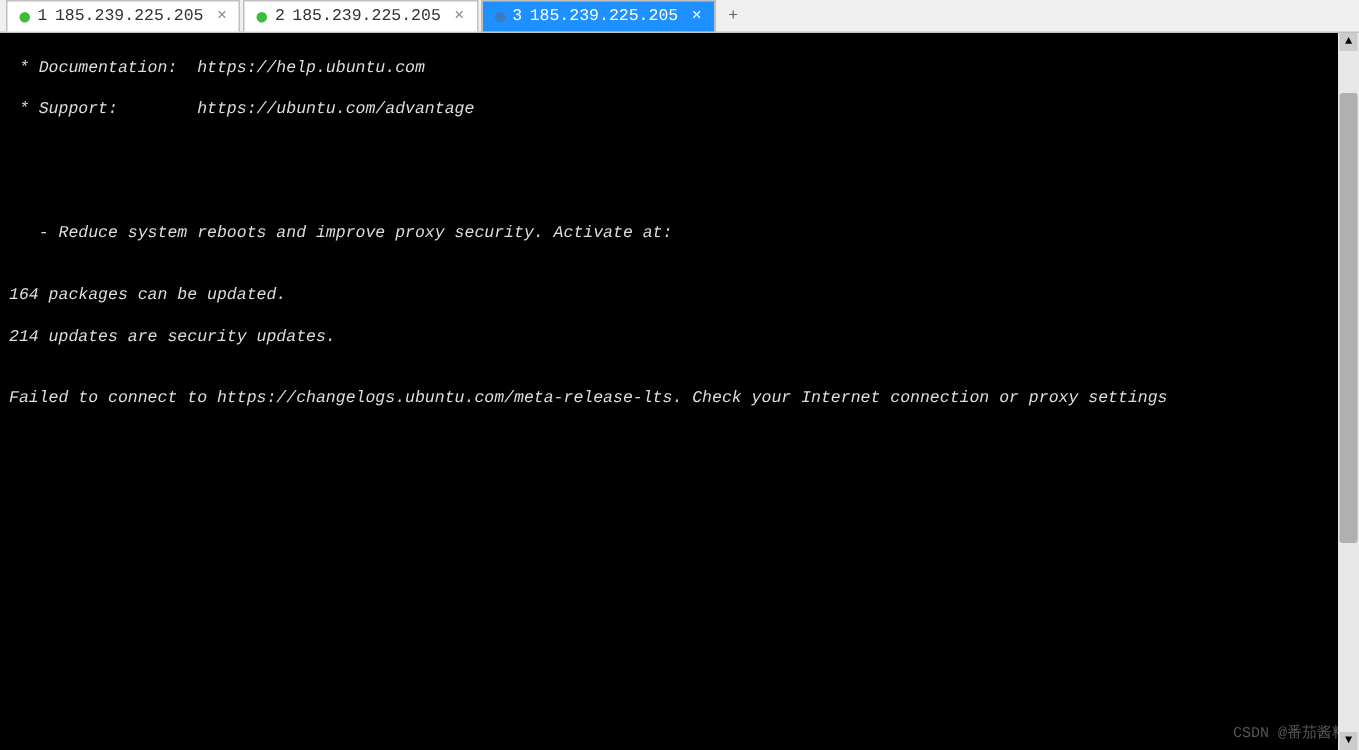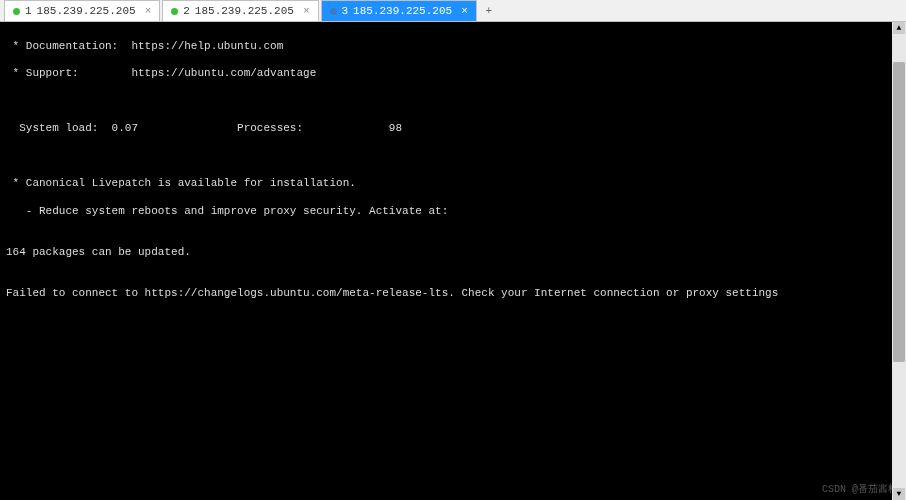--- a/index.html
+++ b/index.html
@@ -7,21 +7,21 @@
   .tabbar { height:22px; background:#f0f0f0; border-bottom:1px solid #c0c0c0; display:flex; align-items:stretch; padding-left:4px; }
   .tab { display:flex; align-items:center; padding:0 8px; border:1px solid #c0c0c0; border-bottom:none; background:#ffffff; margin-right:2px; font-size:11px; color:#333; gap:5px; cursor:pointer; }
   .tab .dot { width:7px; height:7px; border-radius:50%; }
   .tab .dot.green { background:#3bbf3b; }
   .tab .dot.blue { background:#3b7bbf; }
   .tab.active { background:#1e90ff; color:#fff; }
   .tab.active .close { color:#fff; }
   .tab .close { color:#888; margin-left:4px; }
   .newtab { width:20px; display:flex; align-items:center; justify-content:center; color:#666; cursor:pointer; }
   .terminal { background:#000; color:#ddd; height:478px; padding:4px 6px; white-space:pre; line-height:1.25; overflow:hidden; position:relative; }
-  .line { white-space:pre; }
+  .line { white-space:pre;font-style:italic; }
   .watermark { position:absolute; right:8px; bottom:4px; color:#555; font-size:10px; }
   .scrollbar { position:absolute; top:22px; right:0; width:14px; height:478px; background:#e8e8e8; }
   .scroll-thumb { position:absolute; left:1px; width:12px; background:#b0b0b0; top:40px; height:300px; border-radius:2px; }
   .scroll-btn { position:absolute; left:1px; width:12px; height:12px; background:#ccc; font-size:8px; text-align:center; line-height:12px; }
 </style>
 </head>
 <body>
 
 <div class="tabbar">
   <div class="tab">
@@ -45,27 +45,26 @@
   <div class="newtab">
       <span>+</span>
     </div>
 </div>
 
 <div class="terminal">
 <div class="line"> * Documentation:  https://help.ubuntu.com</div>
 <div class="line"> * Support:        https://ubuntu.com/advantage</div>
 <div class="line"></div>
 <div class="line"></div>
-<div class="line">  System load:  0.07               Processes:             98</div>
 <div class="line"></div>
 <div class="line"></div>
-<div class="line"> * Canonical Livepatch is available for installation.</div>
 <div class="line">   - Reduce system reboots and improve proxy security. Activate at:</div>
 <div class="line"></div>
 <div class="line">164 packages can be updated.</div>
+<div class="line">214 updates are security updates.</div>
 <div class="line"></div>
 <div class="line">Failed to connect to https://changelogs.ubuntu.com/meta-release-lts. Check your Internet connection or proxy settings</div>
 <div class="line"></div>
 <div class="line"></div>
 
 
 
 
 
 

